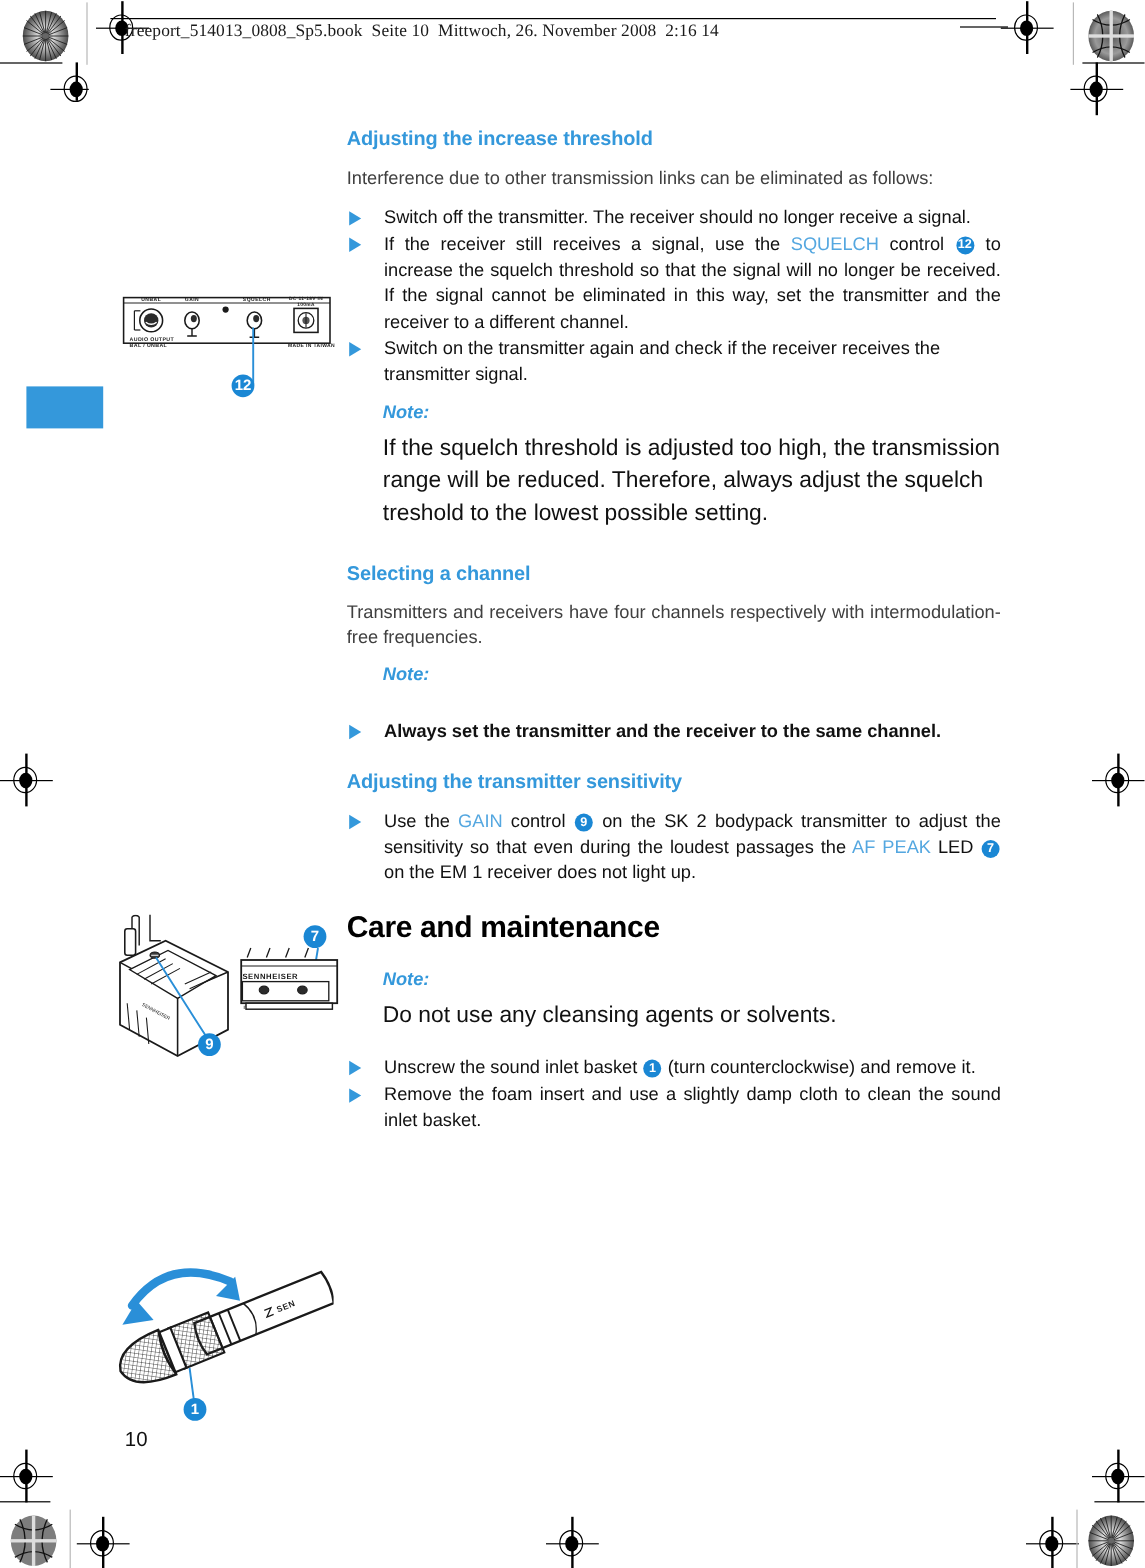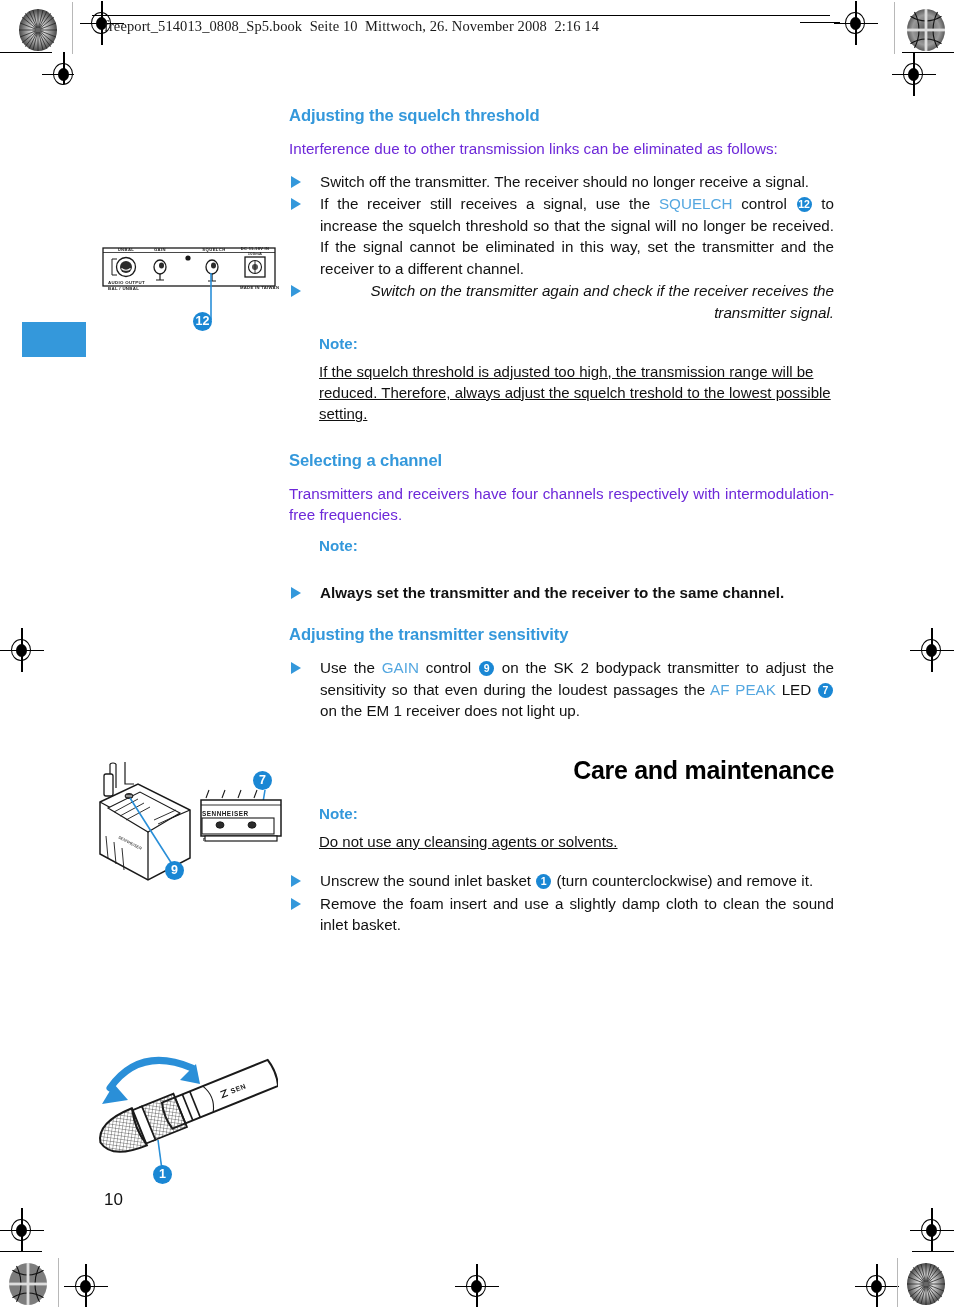--- a/index.html
+++ b/index.html
@@ -117,58 +117,58 @@
   h1.chapter-head {
     font-size: 25px;
     font-weight: bold;
     color: #000;
     margin: 0 0 20px 0;
     letter-spacing: -0.3px;
   }
   p.body-text {
     font-size: 15.2px;
     line-height: 1.42;
-    color: #6d28d9;
+    color: #404040;
     margin: 0 0 11px 0;
     text-align: justify;
   }
 
   .note-block {
     margin: 0 0 12px 30px;
   }
   .note-label {
     font-size: 15.2px;
     font-weight: bold;
     color: #3498db;
     margin: 0 0 9px 0;
+    font-style: italic;
   }
   .note-body {
-    font-size: 15px;
+    font-size: 19px;
     line-height: 1.42;
     color: #111;
     margin: 0;
     text-align: left;
-    text-decoration: underline;
   }
 
   ul.steps {
     list-style: none;
     margin: 0 0 11px 0;
     padding: 0;
   }
   ul.steps li {
     position: relative;
     padding-left: 31px;
     font-size: 15.2px;
     line-height: 1.42;
     color: #111;
     margin-bottom: 1px;
     text-align: justify;
   }
-  ul.steps li.ragged { text-align: right; font-style: italic; }
+  ul.steps li.ragged { text-align: left; }
   .tri {
     position: absolute;
     left: 2px;
     top: 5px;
     width: 0; height: 0;
     border-left: 10px solid #3498db;
     border-top: 6.5px solid transparent;
     border-bottom: 6.5px solid transparent;
   }
 
@@ -549,21 +549,21 @@
       <path d="M108 34 L112 54 L92 50 Z" fill="#2a8fd8"></path>
       <path d="M26 54 L14 74 L40 70 Z" fill="#2a8fd8"></path>
 
       <path d="M70 110 L74 140" stroke="#2a8fd8" stroke-width="1.6" fill="none"></path>
     </svg>
     <div class="fig-callout" style="left:65px; top:135px;">1</div>
   </div>
 
   <div class="content">
 
-    <h2 class="section-head">Adjusting the squelch threshold</h2>
+    <h2 class="section-head">Adjusting the increase threshold</h2>
     <p class="body-text">Interference due to other transmission links can be eliminated as follows:</p>
     <ul class="steps">
         <li><span class="tri"></span>Switch off the transmitter. The receiver should no longer receive a signal.</li>
         <li><span class="tri"></span>If the receiver still receives a signal, use the <span class="ctrl">SQUELCH</span> control <span class="callout">12</span> to increase the squelch threshold so that the signal will no longer be received. If the signal cannot be eliminated in this way, set the transmitter and the receiver to a different channel.</li>
         <li class="ragged"><span class="tri"></span>Switch on the transmitter again and check if the receiver receives the transmitter signal.</li>
       </ul>
 
     <div class="note-block">
       <p class="note-label">Note:</p>
       <p class="note-body">If the squelch threshold is adjusted too high, the transmission range will be reduced. Therefore, always adjust the squelch treshold to the lowest possible setting.</p>
@@ -578,21 +578,21 @@
 
     <ul class="steps" style="margin-top:28px;font-weight:bold;">
         <li><span class="tri"></span>Always set the transmitter and the receiver to the same channel.</li>
       </ul>
 
     <h2 class="section-head" style="margin-top:22px;">Adjusting the transmitter sensitivity</h2>
     <ul class="steps">
         <li><span class="tri"></span>Use the <span class="ctrl">GAIN</span> control <span class="callout">9</span> on the SK 2 bodypack transmitter to adjust the sensitivity so that even during the loudest passages the <span class="ctrl">AF PEAK</span> LED <span class="callout">7</span> on the EM 1 receiver does not light up.</li>
       </ul>
 
-    <h1 class="chapter-head" style="margin-top:34px;text-align:right;">Care and maintenance</h1>
+    <h1 class="chapter-head" style="margin-top:20px;">Care and maintenance</h1>
 
     <div class="note-block" style="margin-bottom:18px;">
       <p class="note-label">Note:</p>
       <p class="note-body">Do not use any cleansing agents or solvents.</p>
     </div>
 
     <ul class="steps">
         <li><span class="tri"></span>Unscrew the sound inlet basket <span class="callout">1</span> (turn counterclockwise) and remove it.</li>
         <li><span class="tri"></span>Remove the foam insert and use a slightly damp cloth to clean the sound inlet basket.</li>
       </ul>

